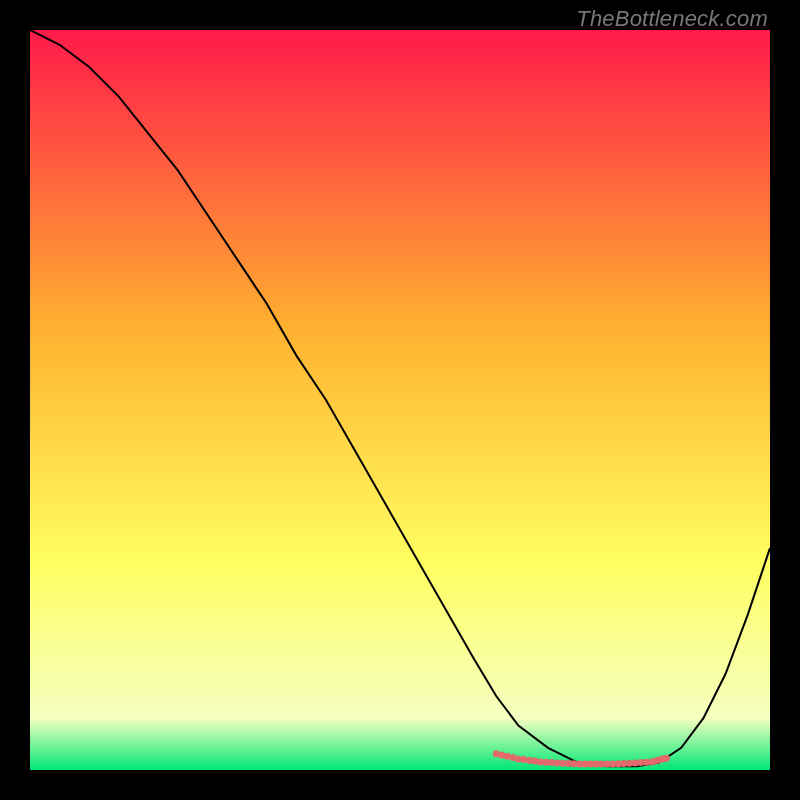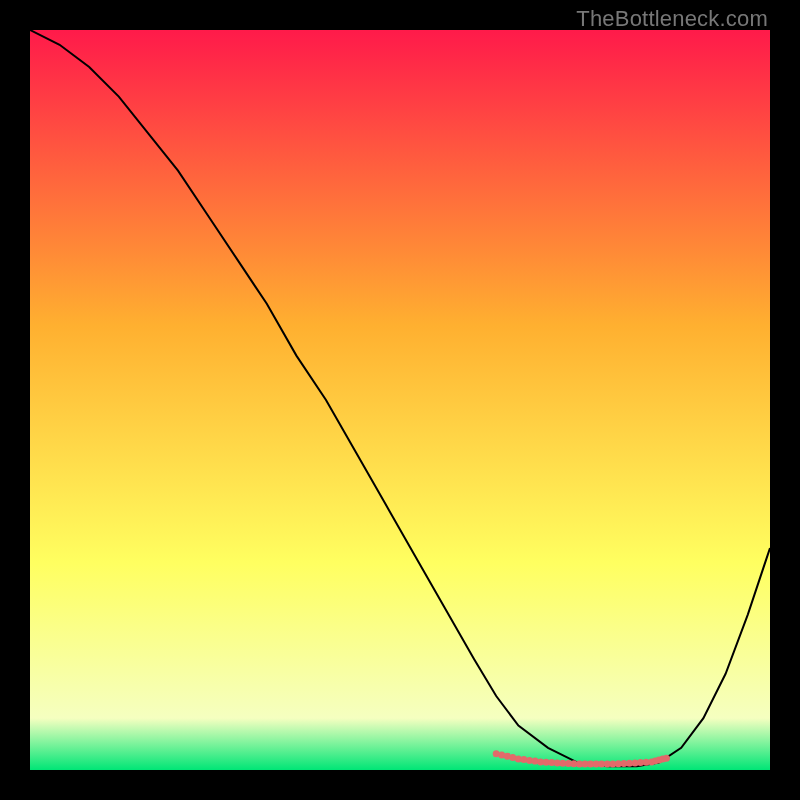--- a/index.html
+++ b/index.html
@@ -25,20 +25,21 @@
     height: 740px;
   }
   .watermark {
     position: absolute;
     top: 6px;
     right: 32px;
     color: #777;
     font-size: 22px;
     font-weight: 500;
     letter-spacing: 0.2px;
+    font-style: italic;
   }
   svg {
     display: block;
   }
 </style>
 </head>
 <body>
 
 <div class="frame">
   <div class="watermark">TheBottleneck.com</div>

